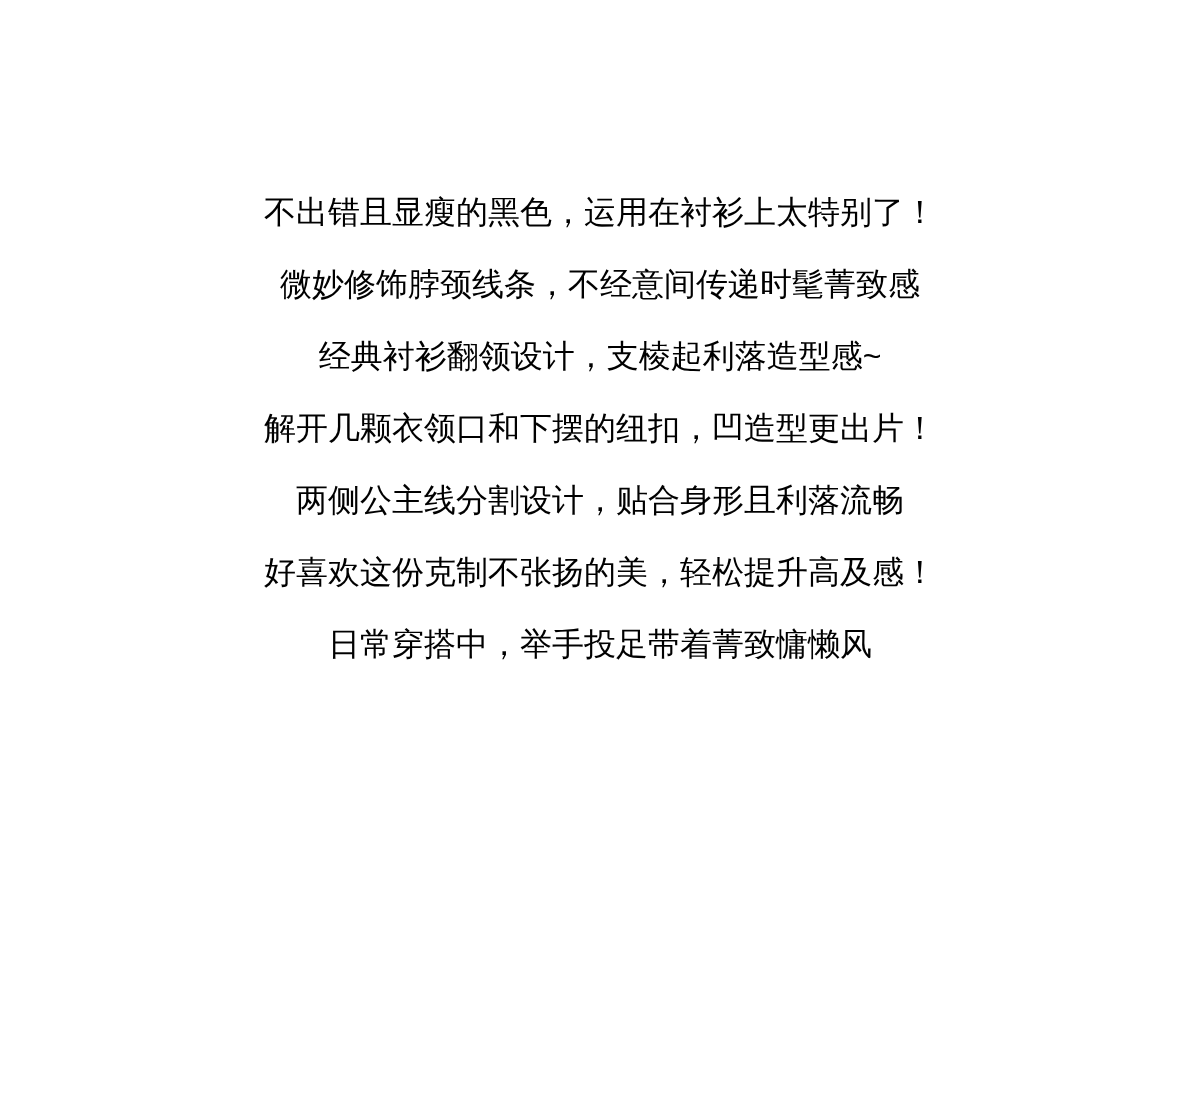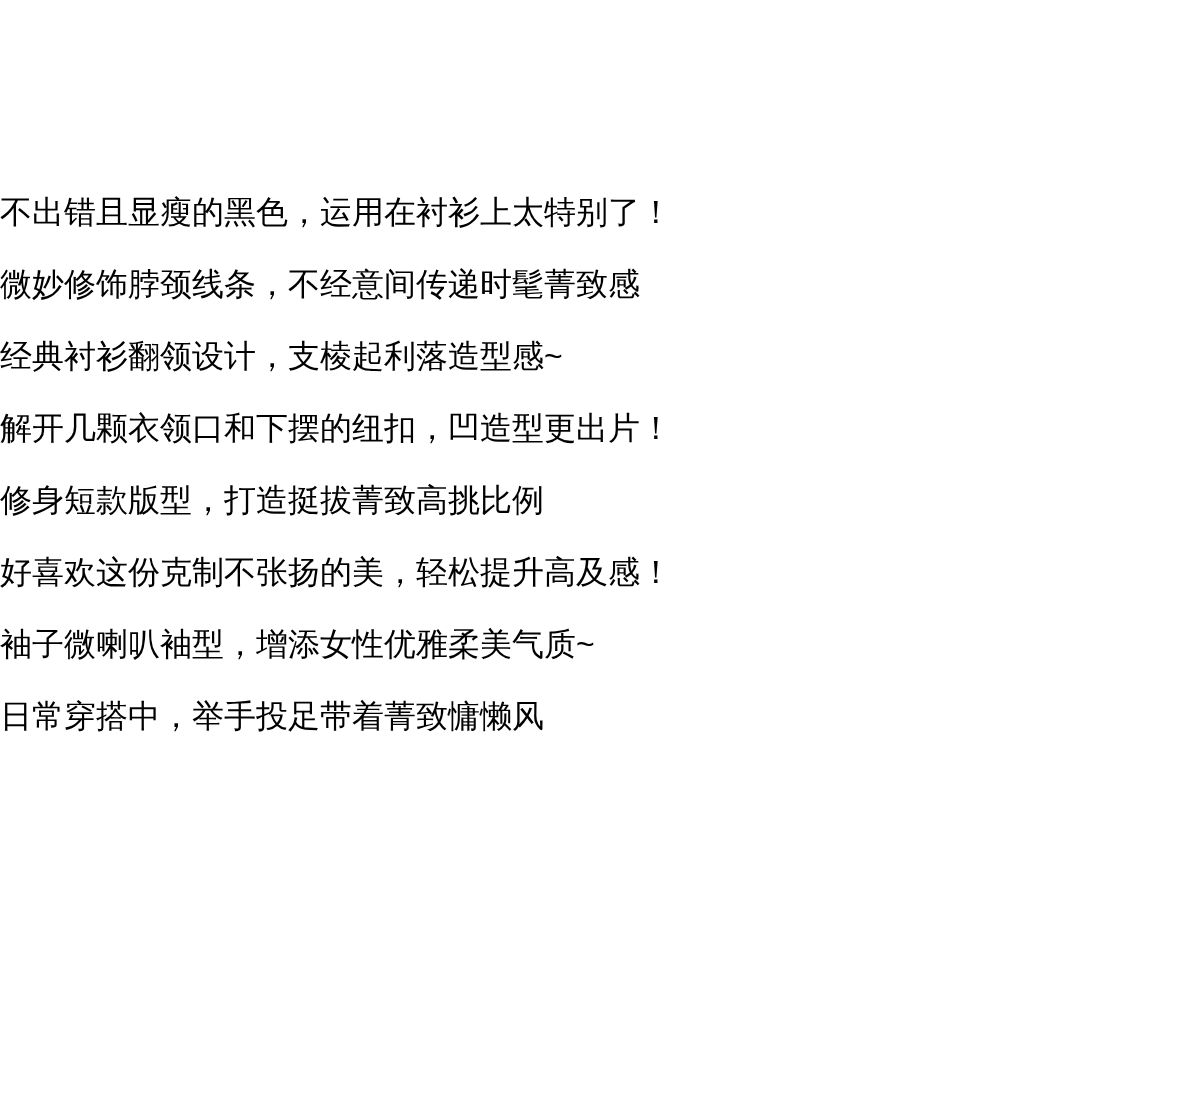--- a/index.html
+++ b/index.html
@@ -18,31 +18,31 @@
   .description {
     padding-top: 176px;
   }
   .description p {
     margin: 0;
     height: 72px;
     line-height: 72px;
     font-size: 32px;
     font-weight: 300;
     letter-spacing: 0;
+    text-align: center;
     color: #000000;
     white-space: nowrap;
   }
 </style>
 </head>
 <body>
 
 <div class="page">
   <div class="description">
     <p>不出错且显瘦的黑色，运用在衬衫上太特别了！</p>
     <p>微妙修饰脖颈线条，不经意间传递时髦菁致感</p>
     <p>经典衬衫翻领设计，支棱起利落造型感~</p>
     <p>解开几颗衣领口和下摆的纽扣，凹造型更出片！</p>
-    <p>修身短款版型，打造挺拔菁致高挑比例</p>
+    <p>两侧公主线分割设计，贴合身形且利落流畅</p>
     <p>好喜欢这份克制不张扬的美，轻松提升高及感！</p>
-    <p>袖子微喇叭袖型，增添女性优雅柔美气质~</p>
     <p>日常穿搭中，举手投足带着菁致慵懒风</p>
   </div>
 </div>
 
 </body></html>

